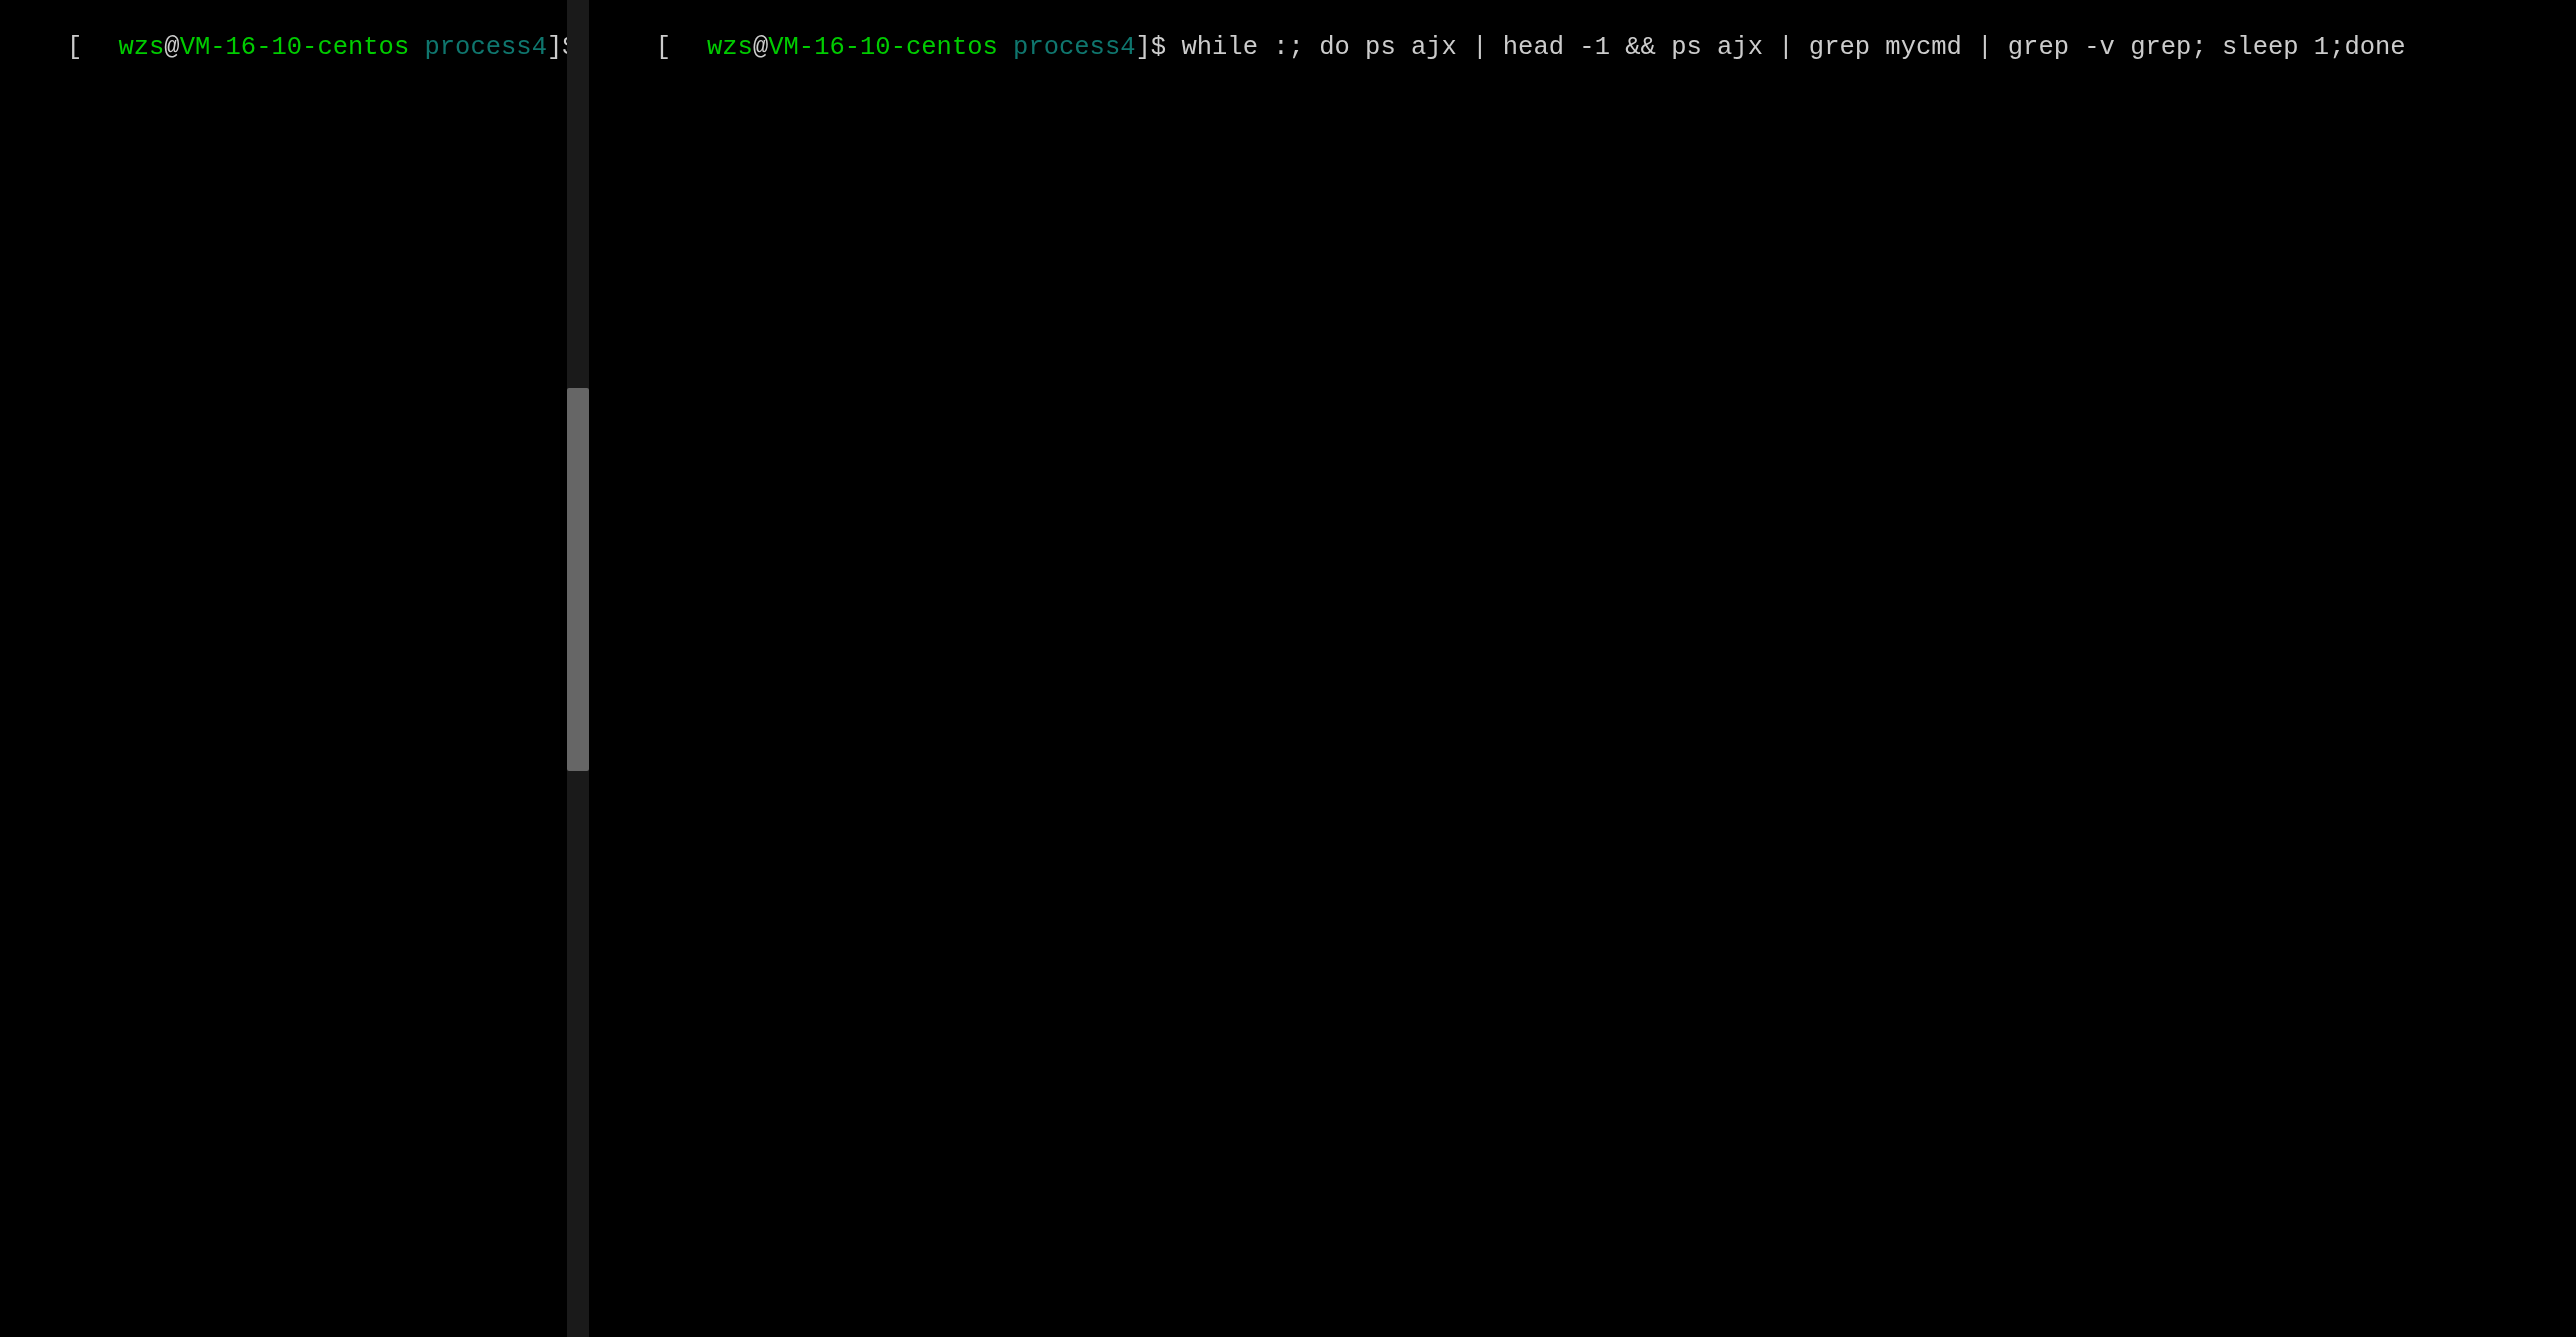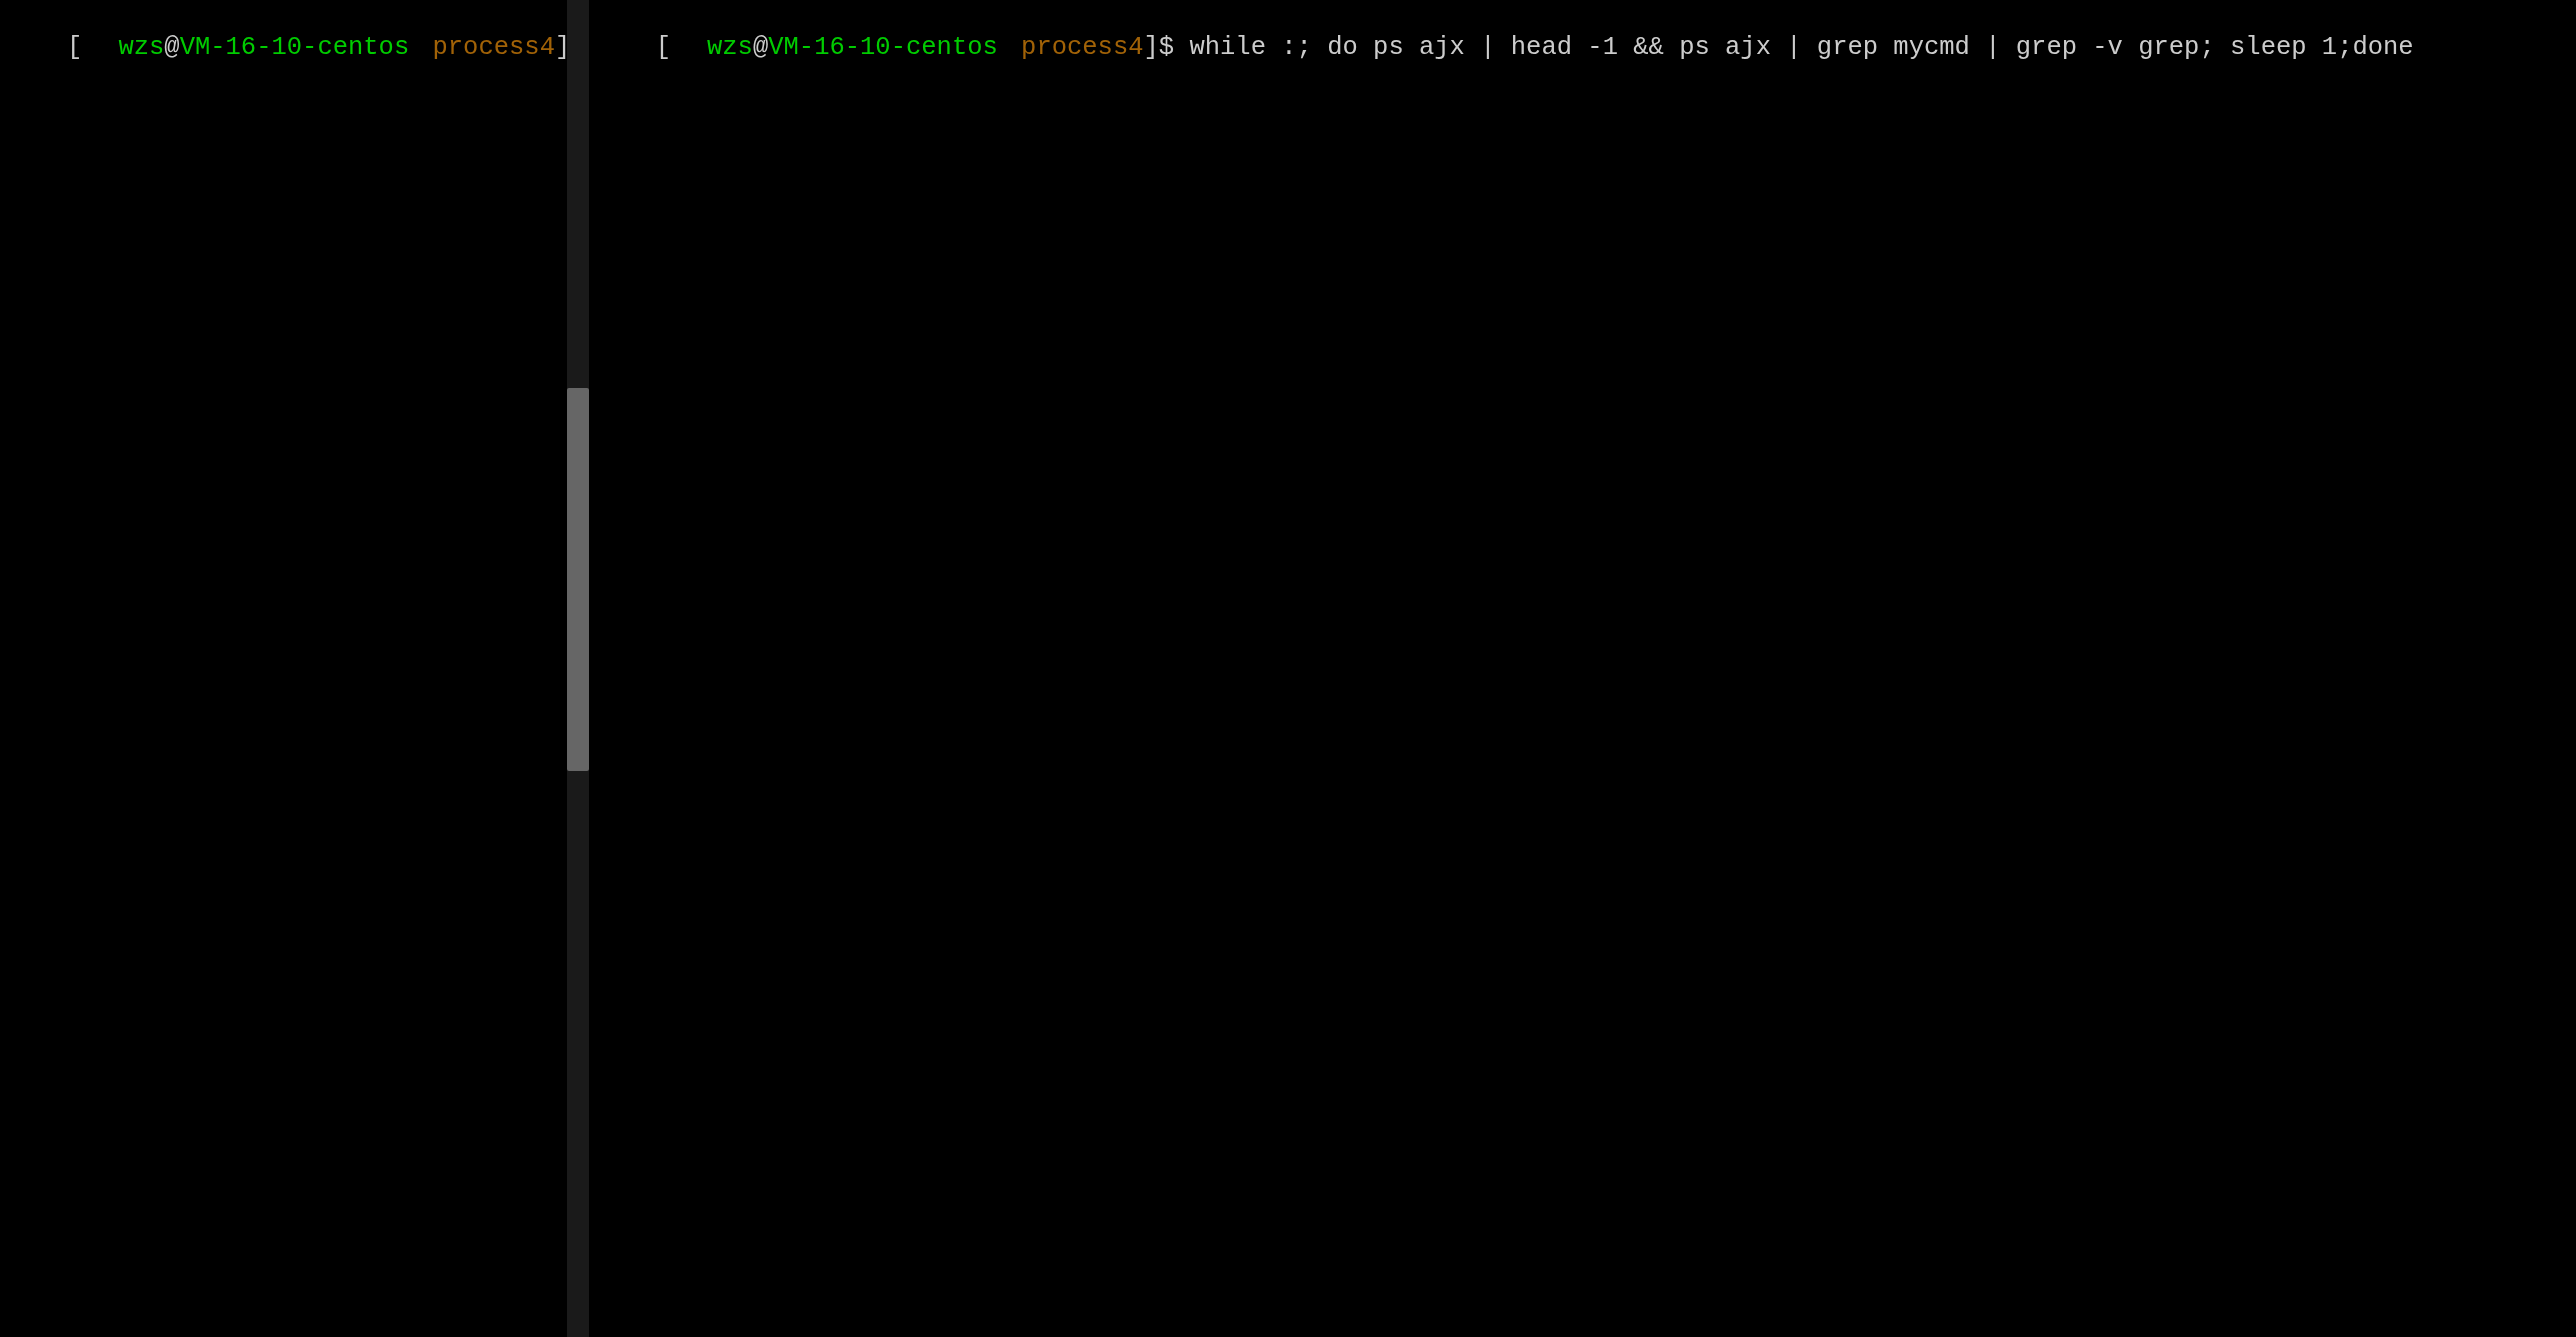--- a/index.html
+++ b/index.html
@@ -80,22 +80,21 @@
       color: #00cc00;
       margin-left: 36px;
     }
 
     .prompt-host {
       color: #00cc00;
       text-align: center;
     }
 
     .prompt-dir {
-      color: #a16207;
-      margin-left: 8px;
+      color: #0f766e;
     }
 
     .prompt-dollar {
       color: #cccccc;
     }
 
     .prompt-command {
       color: #cccccc;
     }
 

